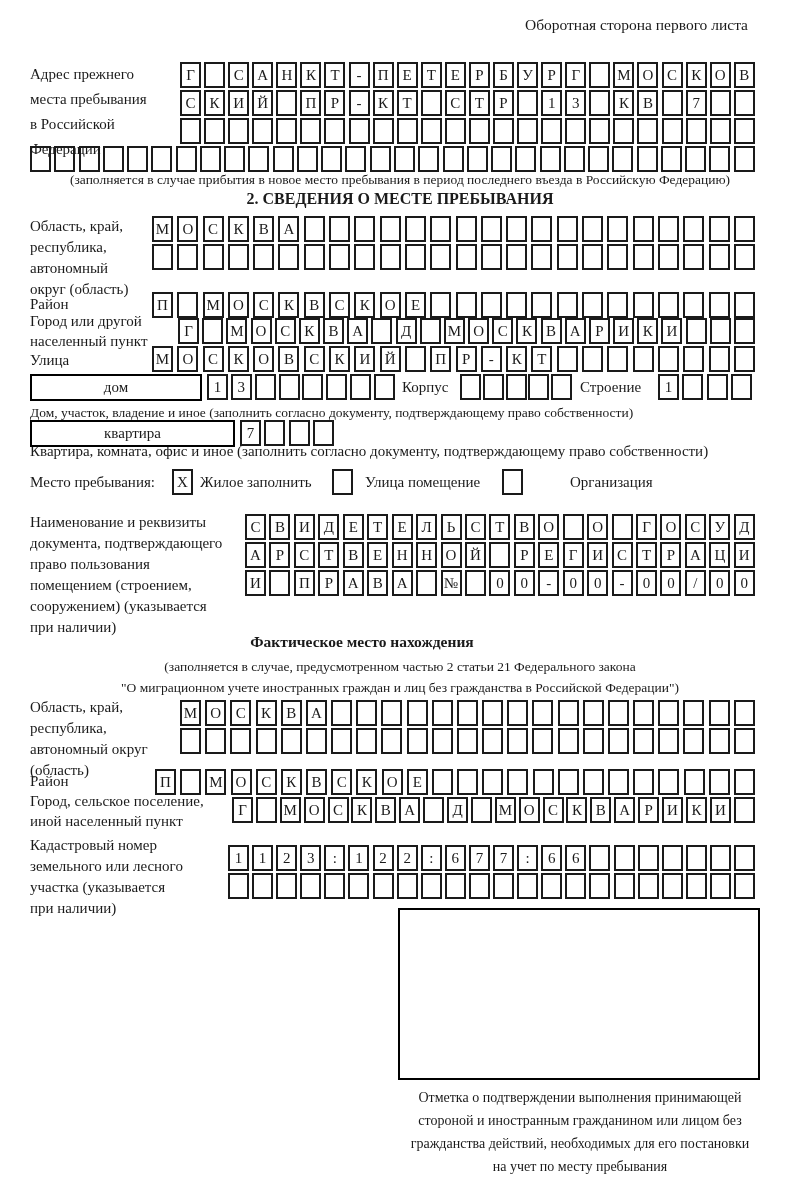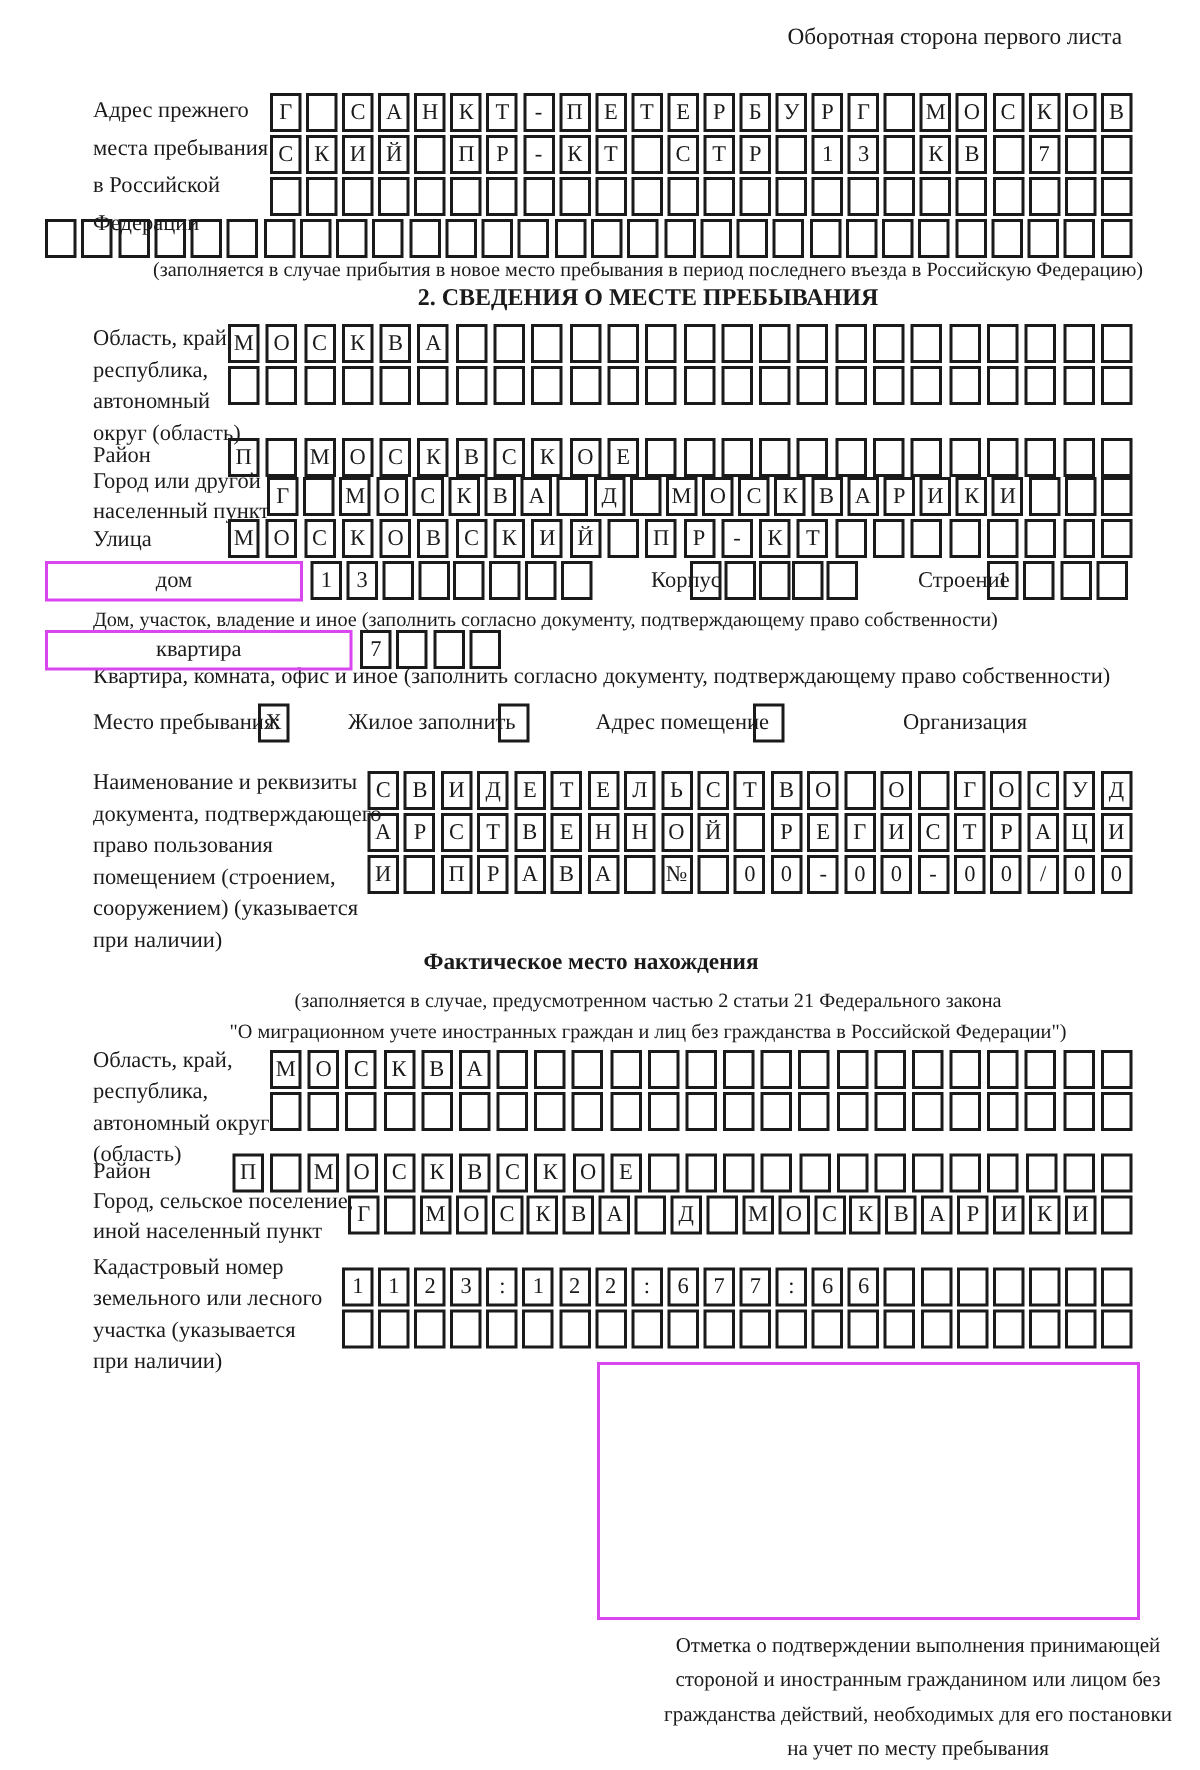--- a/index.html
+++ b/index.html
@@ -2,30 +2,30 @@
 <html><head>
 <meta charset="utf-8">
 <style>
   html,body{margin:0;padding:0;}
   body{
     width:800px;height:1180px;background:#ffffff;
     font-family:"Liberation Serif","DejaVu Serif",serif;
     color:#1a1a1a;position:relative;overflow:hidden;
   }
   .page{position:absolute;left:0;top:0;width:800px;height:1180px;}
-  .lbl{position:absolute;font-size:15px;line-height:20px;white-space:pre-line;margin-left:32px;}
+  .lbl{position:absolute;font-size:15px;line-height:20px;white-space:pre-line;}
   .grid{position:absolute;display:flex;justify-content:space-between;}
   .cell{
     display:inline-block;box-sizing:border-box;
     width:21px;height:26px;border:2px solid #1a1a1a;
     font-size:15px;line-height:22px;text-align:center;
     flex:0 0 21px;overflow:hidden;
   }
   .wbox{
-    position:absolute;box-sizing:border-box;border:2px solid #d946ef;
+    position:absolute;box-sizing:border-box;border:2px solid #000000;
     display:flex;align-items:center;justify-content:center;
     font-size:15px;
   }
   .hdr-note{position:absolute;left:400px;top:16px;width:348px;text-align:right;font-size:15.5px;}
 </style>
 </head>
 <body>
 
 <div class="page">
   <div class="hdr-note">Оборотная сторона первого листа</div>
@@ -42,21 +42,21 @@
     <div class="lbl" style="left: 30px; top: 294px;">Район</div>
     <div class="lbl" style="left: 30px; top: 311px; line-height: 20px;">Город или другой
 населенный пункт</div>
     <div class="lbl" style="left: 30px; top: 350px;">Улица</div>
     <div class="lbl" style="left: 402px; top: 377px;">Корпус</div>
     <div class="lbl" style="left: 580px; top: 377px;">Строение</div>
     <div class="lbl" style="left: 30px; top: 403px; font-size: 13.5px;">Дом, участок, владение и иное (заполнить согласно документу, подтверждающему право собственности)</div>
     <div class="lbl" style="left: 30px; top: 441px; font-size: 15px;">Квартира, комната, офис и иное (заполнить согласно документу, подтверждающему право собственности)</div>
     <div class="lbl" style="left: 30px; top: 472px;">Место пребывания:</div>
     <div class="lbl" style="left: 200px; top: 472px;">Жилое заполнить</div>
-    <div class="lbl" style="left: 365px; top: 472px;">Адрес помещение</div>
+    <div class="lbl" style="left: 365px; top: 472px;">Улица помещение</div>
     <div class="lbl" style="left: 570px; top: 472px;">Организация</div>
     <div class="lbl" style="left: 30px; top: 512px; line-height: 21px;">Наименование и реквизиты
 документа, подтверждающего
 право пользования
 помещением (строением,
 сооружением) (указывается
 при наличии)</div>
     <div class="lbl" style="left: 0px; top: 632px; width: 724px; text-align: center; font-size: 15.5px; font-weight: bold;">Фактическое место нахождения</div>
     <div class="lbl" style="left: 0px; top: 657px; width: 800px; text-align: center; font-size: 13.5px;">(заполняется в случае, предусмотренном частью 2 статьи 21 Федерального закона</div>
     <div class="lbl" style="left: 0px; top: 678px; width: 800px; text-align: center; font-size: 13.5px;">"О миграционном учете иностранных граждан и лиц без гражданства в Российской Федерации")</div>

